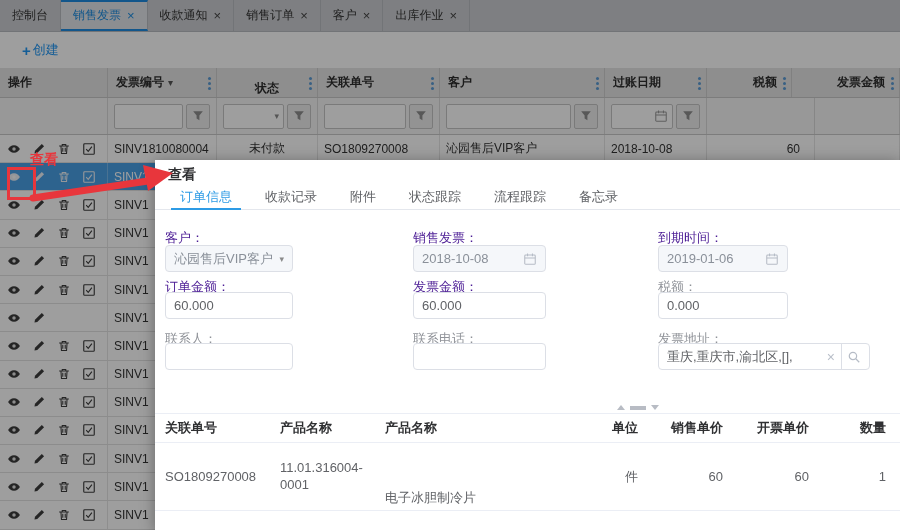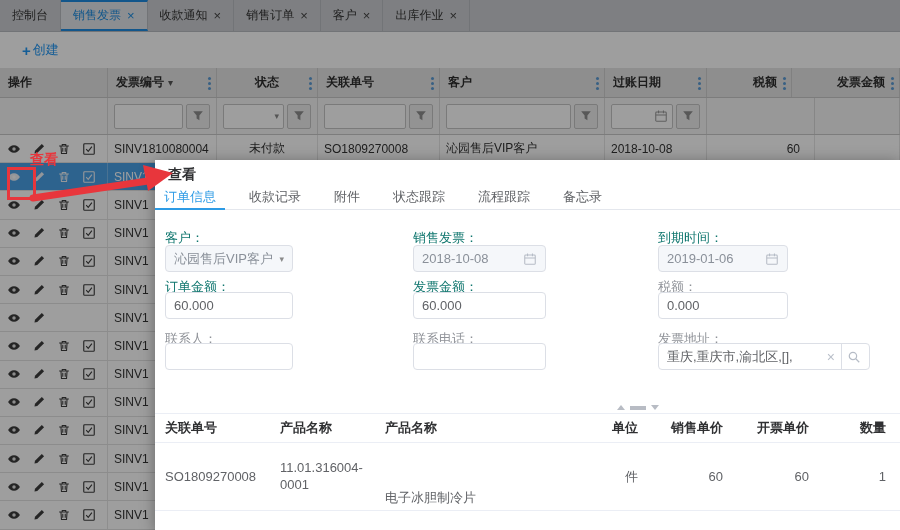--- a/index.html
+++ b/index.html
@@ -39,27 +39,27 @@
   .aicon svg { width:100%; height:100%; }
   .num { justify-content:flex-end; padding-right:14px; }
   .ctr { justify-content:center; }
 
   
   .dim { position:absolute; inset:0; background:rgba(0,0,0,0.38); z-index:40; }
 
   
   .modal { position:absolute; left:155px; top:160px; width:745px; height:370px; background:#fff; z-index:50; box-shadow:0 2px 14px rgba(0,0,0,.35); font-size:13px; color:#606266; }
   .m-title { position:absolute; left:13px; top:6px; font-size:14px; font-weight:700; color:#303133; }
-  .m-tabs { position:absolute; left:0; top:28px; right:0; height:22px; display:flex; padding-left:4px; border-bottom:1px solid #e4e7ed; }
+  .m-tabs { position:absolute; left:0; top:28px; right:0; height:22px; display:flex; padding-left:20px; border-bottom:1px solid #e4e7ed; }
   .m-tab { padding:0 5px; margin-right:23px; font-size:13px; color:#606266; cursor:pointer; display:flex; align-items:flex-start; position:relative; }
   .m-tab.active { color:#2d9be5; }
   .m-tab.active::after { content:""; position:absolute; left:-4px; right:-4px; bottom:-1px; height:2px; background:#2d9be5; }
 
   .f-label { position:absolute; font-size:13px; color:#909399; }
-  .f-label.req { color:#0f766e; }
+  .f-label.req { color:#4c1d95; }
   .f-input { position:absolute; height:27px; border:1px solid #dcdfe6; border-radius:4px; background:#fff; display:flex; align-items:center; padding:0 8px; color:#606266; font-size:13px; }
   .f-input.disabled { background:#f5f7fa; color:#8a9099; }
   .f-input .grow-sp { flex:1; }
   .f-input .ficon { width:14px; height:14px; color:#b6bcc6; display:inline-flex; }
   .f-input .ficon svg { width:100%; height:100%; }
   .f-clear { color:#b9bfc9; font-size:14px; line-height:1; margin-right:4px; cursor:pointer; }
   .f-append { border-left:1px solid #dcdfe6; align-self:stretch; display:flex; align-items:center; padding-left:5px; margin-left:2px; }
 
   .splitter { position:absolute; left:462px; top:245px; display:flex; align-items:center; gap:5px; cursor:row-resize; }
   .tri-up { width:0; height:0; border-left:4px solid transparent; border-right:4px solid transparent; border-bottom:5px solid #b8bcc4; }
@@ -116,21 +116,21 @@
     </div>
     <div class="gheader">
         <div class="hcell" style="width: 108px;">
           <span>操作</span>
         </div>
         <div class="hcell" style="width: 109px;">
           <span>发票编号</span>
           <span class="sort">▾</span>
           <span class="vdots"></span>
         </div>
-        <div class="hcell" style="width: 101px; justify-content: center;">
+        <div class="hcell" style="width: 101px; justify-content: center; align-items: flex-end;">
           <span>状态</span>
           <span class="vdots"></span>
         </div>
         <div class="hcell" style="width: 122px;">
           <span>关联单号</span>
           <span class="vdots"></span>
         </div>
         <div class="hcell" style="width: 165px;">
           <span>客户</span>
           <span class="vdots"></span>

